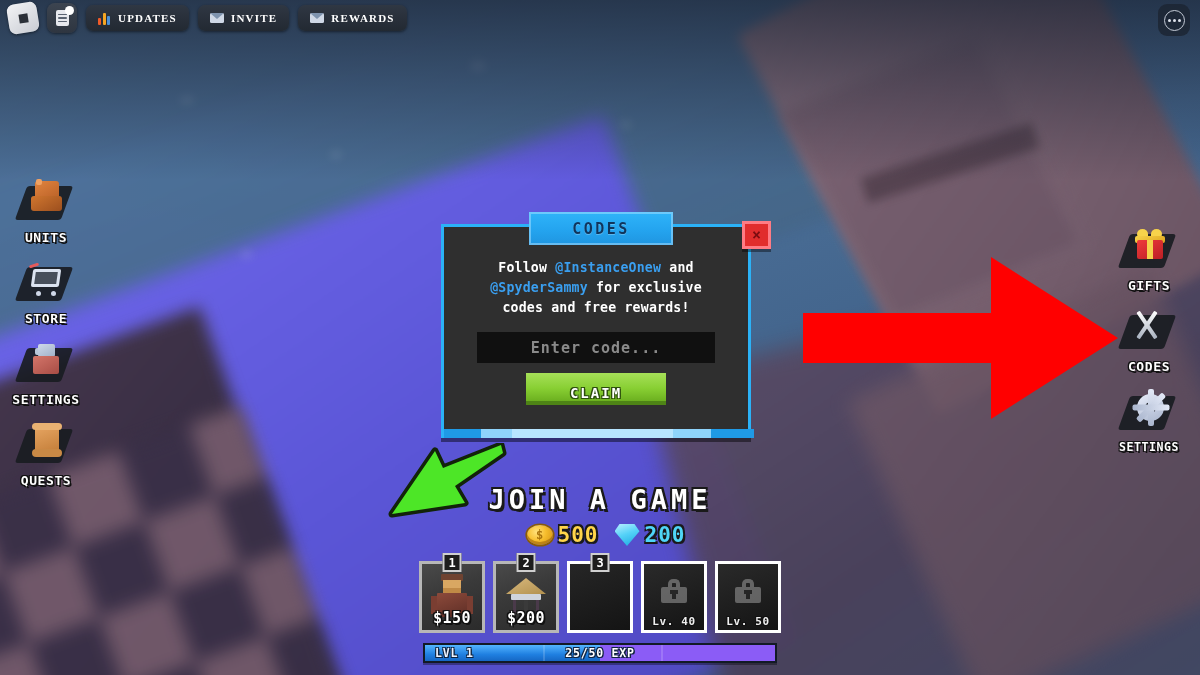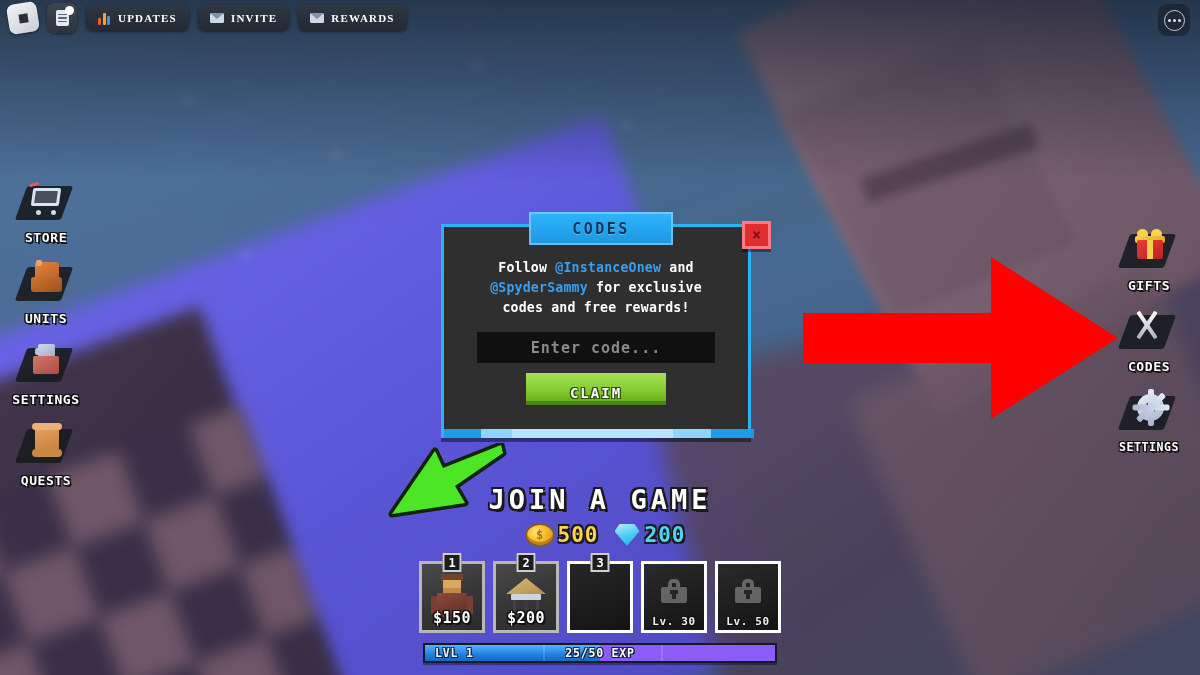--- a/index.html
+++ b/index.html
@@ -435,40 +435,40 @@
         <i></i>
         <i></i>
       </div>
   </div>
 
   <div class="side side-left">
 
     <div class="menu-item">
       <div class="menu-icon">
         <div class="plate"></div>
+        <div class="art backpack">
+            <div class="b1"></div>
+            <div class="b2"></div>
+            <div class="b3"></div>
+          </div>
+      </div>
+      <div class="menu-label">UNITS</div>
+    </div>
+
+    <div class="menu-item">
+      <div class="menu-icon">
+        <div class="plate"></div>
         <div class="art cart">
             <div class="handle"></div>
             <div class="frame"></div>
             <div class="w1"></div>
             <div class="w2"></div>
           </div>
       </div>
       <div class="menu-label">STORE</div>
-    </div>
-
-    <div class="menu-item">
-      <div class="menu-icon">
-        <div class="plate"></div>
-        <div class="art backpack">
-            <div class="b1"></div>
-            <div class="b2"></div>
-            <div class="b3"></div>
-          </div>
-      </div>
-      <div class="menu-label">UNITS</div>
     </div>
 
     <div class="menu-item">
       <div class="menu-icon">
         <div class="plate"></div>
         <div class="art trade">
             <div class="nub"></div>
             <div class="top"></div>
             <div class="box"></div>
           </div>
@@ -616,21 +616,21 @@
       <div class="slot selected">
         <div class="slot-num">3</div>
       </div>
 
       <div class="slot locked">
         <div class="lock-ico">
           <div class="shk"></div>
             <div class="body"></div>
             <div class="kh"></div>
         </div>
-        <div class="slot-lock-label">Lv. 30</div>
+        <div class="slot-lock-label">Lv. 40</div>
       </div>
 
       <div class="slot locked">
         <div class="lock-ico">
           <div class="shk"></div>
             <div class="body"></div>
             <div class="kh"></div>
         </div>
         <div class="slot-lock-label">Lv. 50</div>
       </div>

